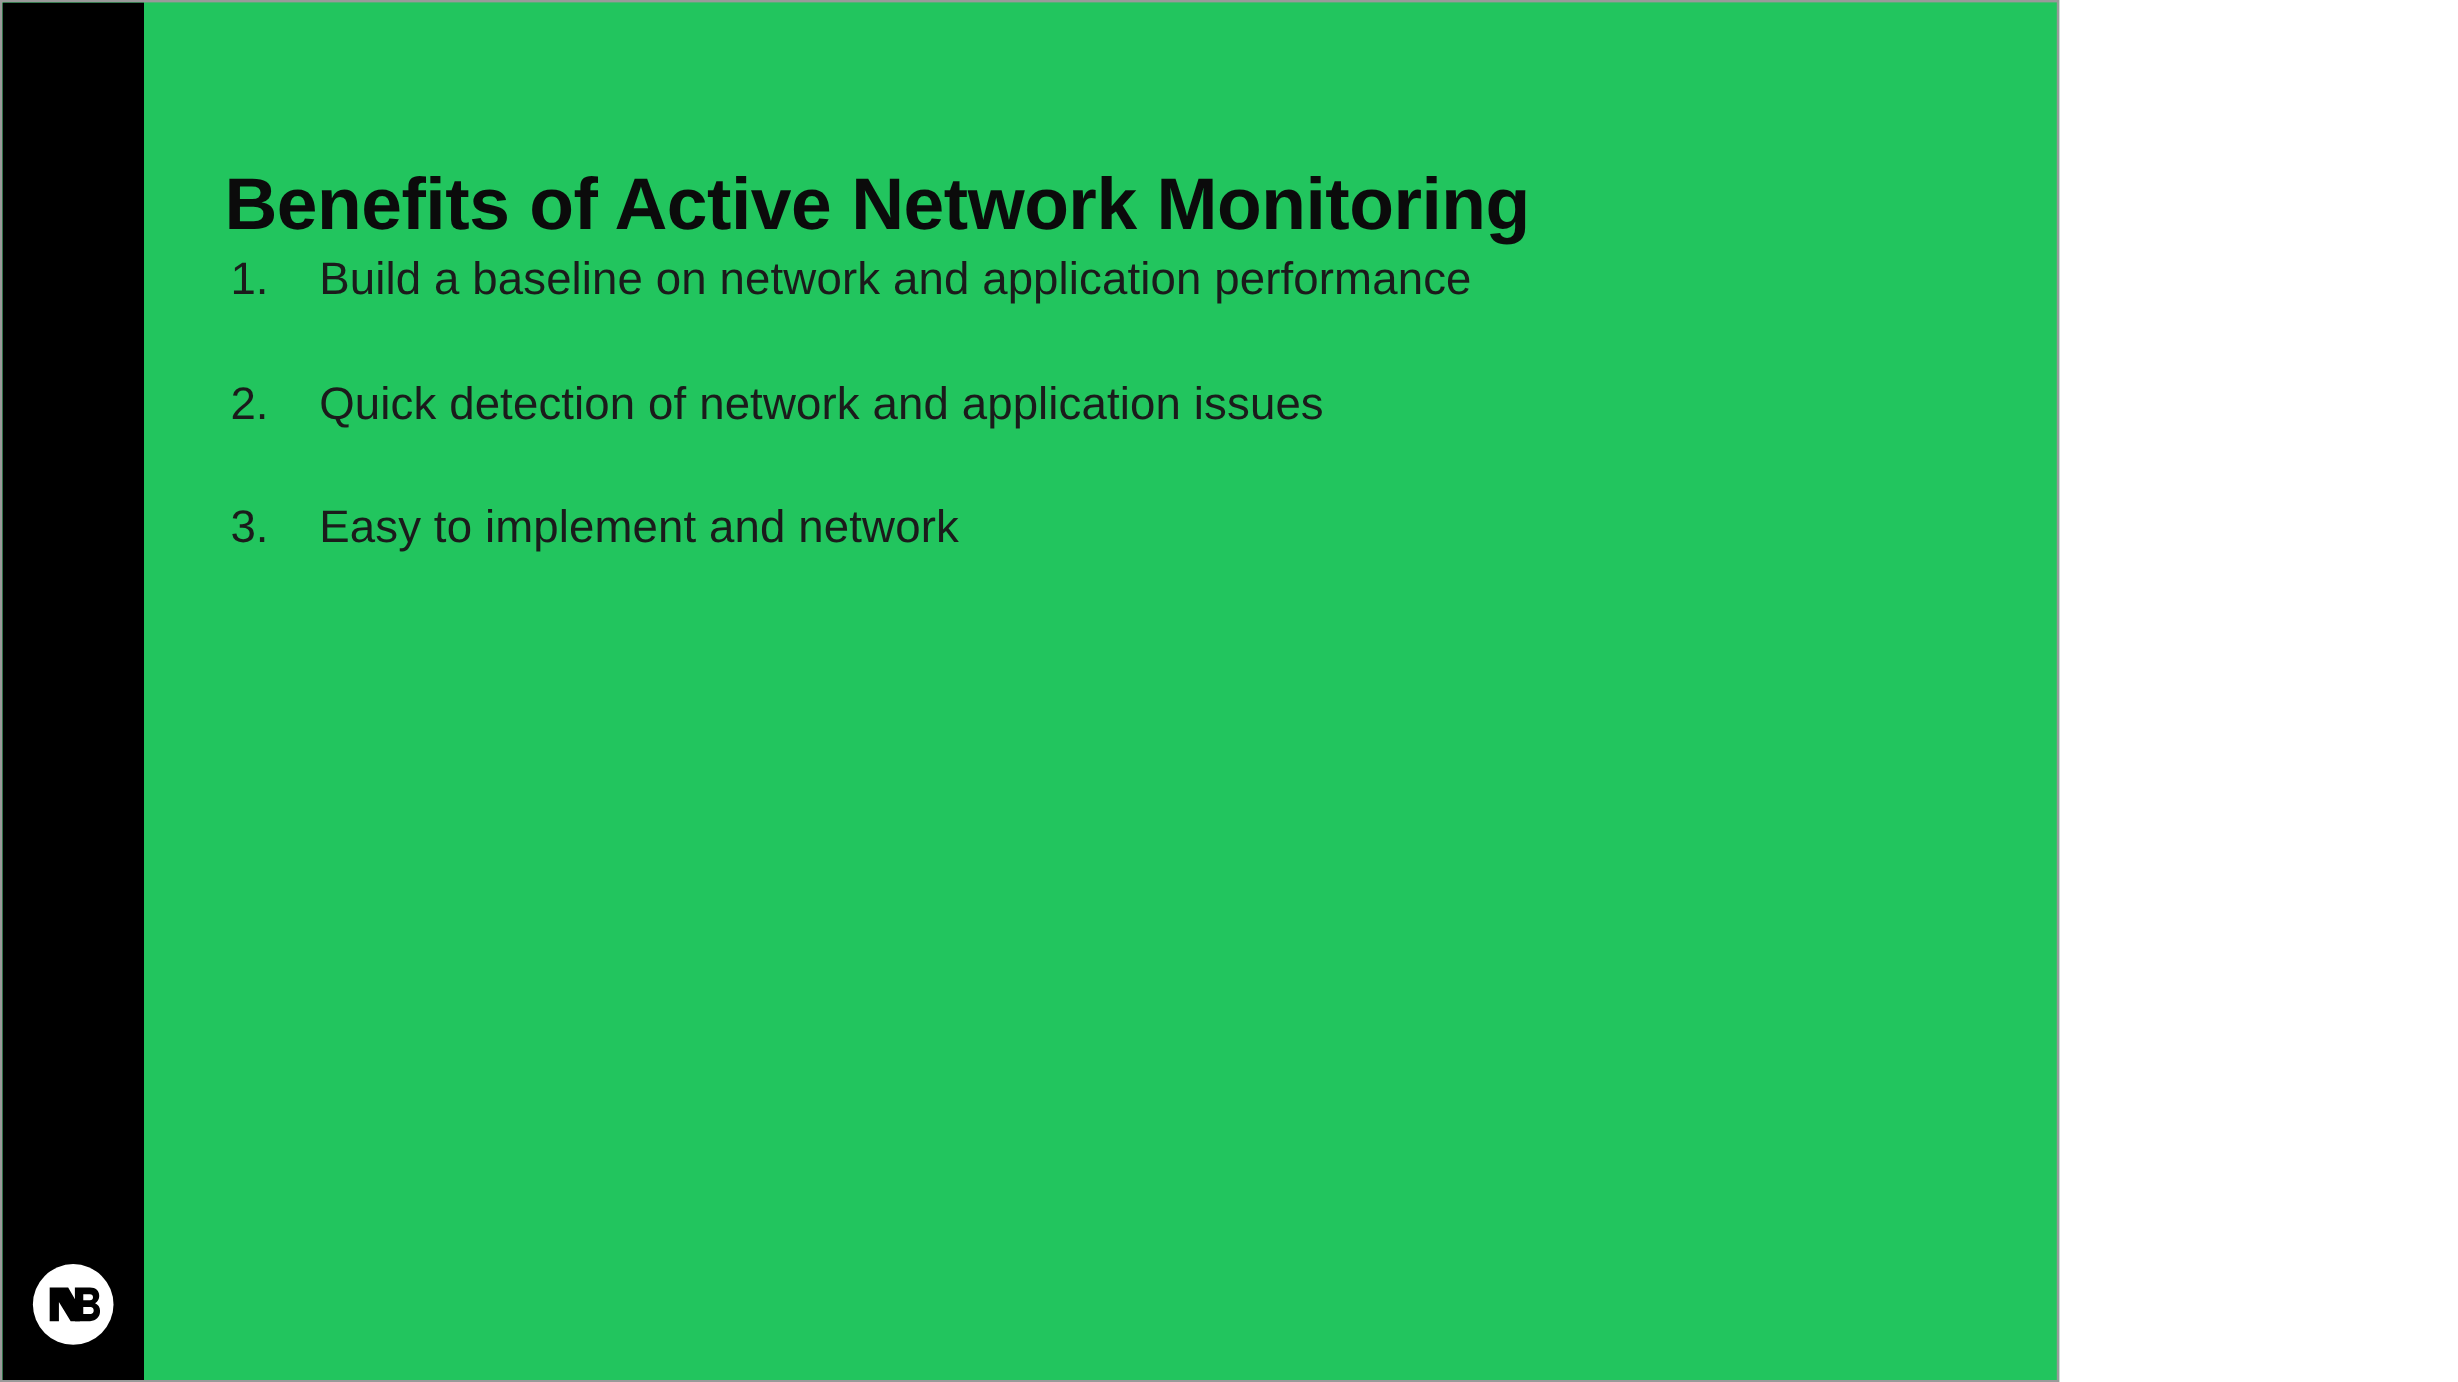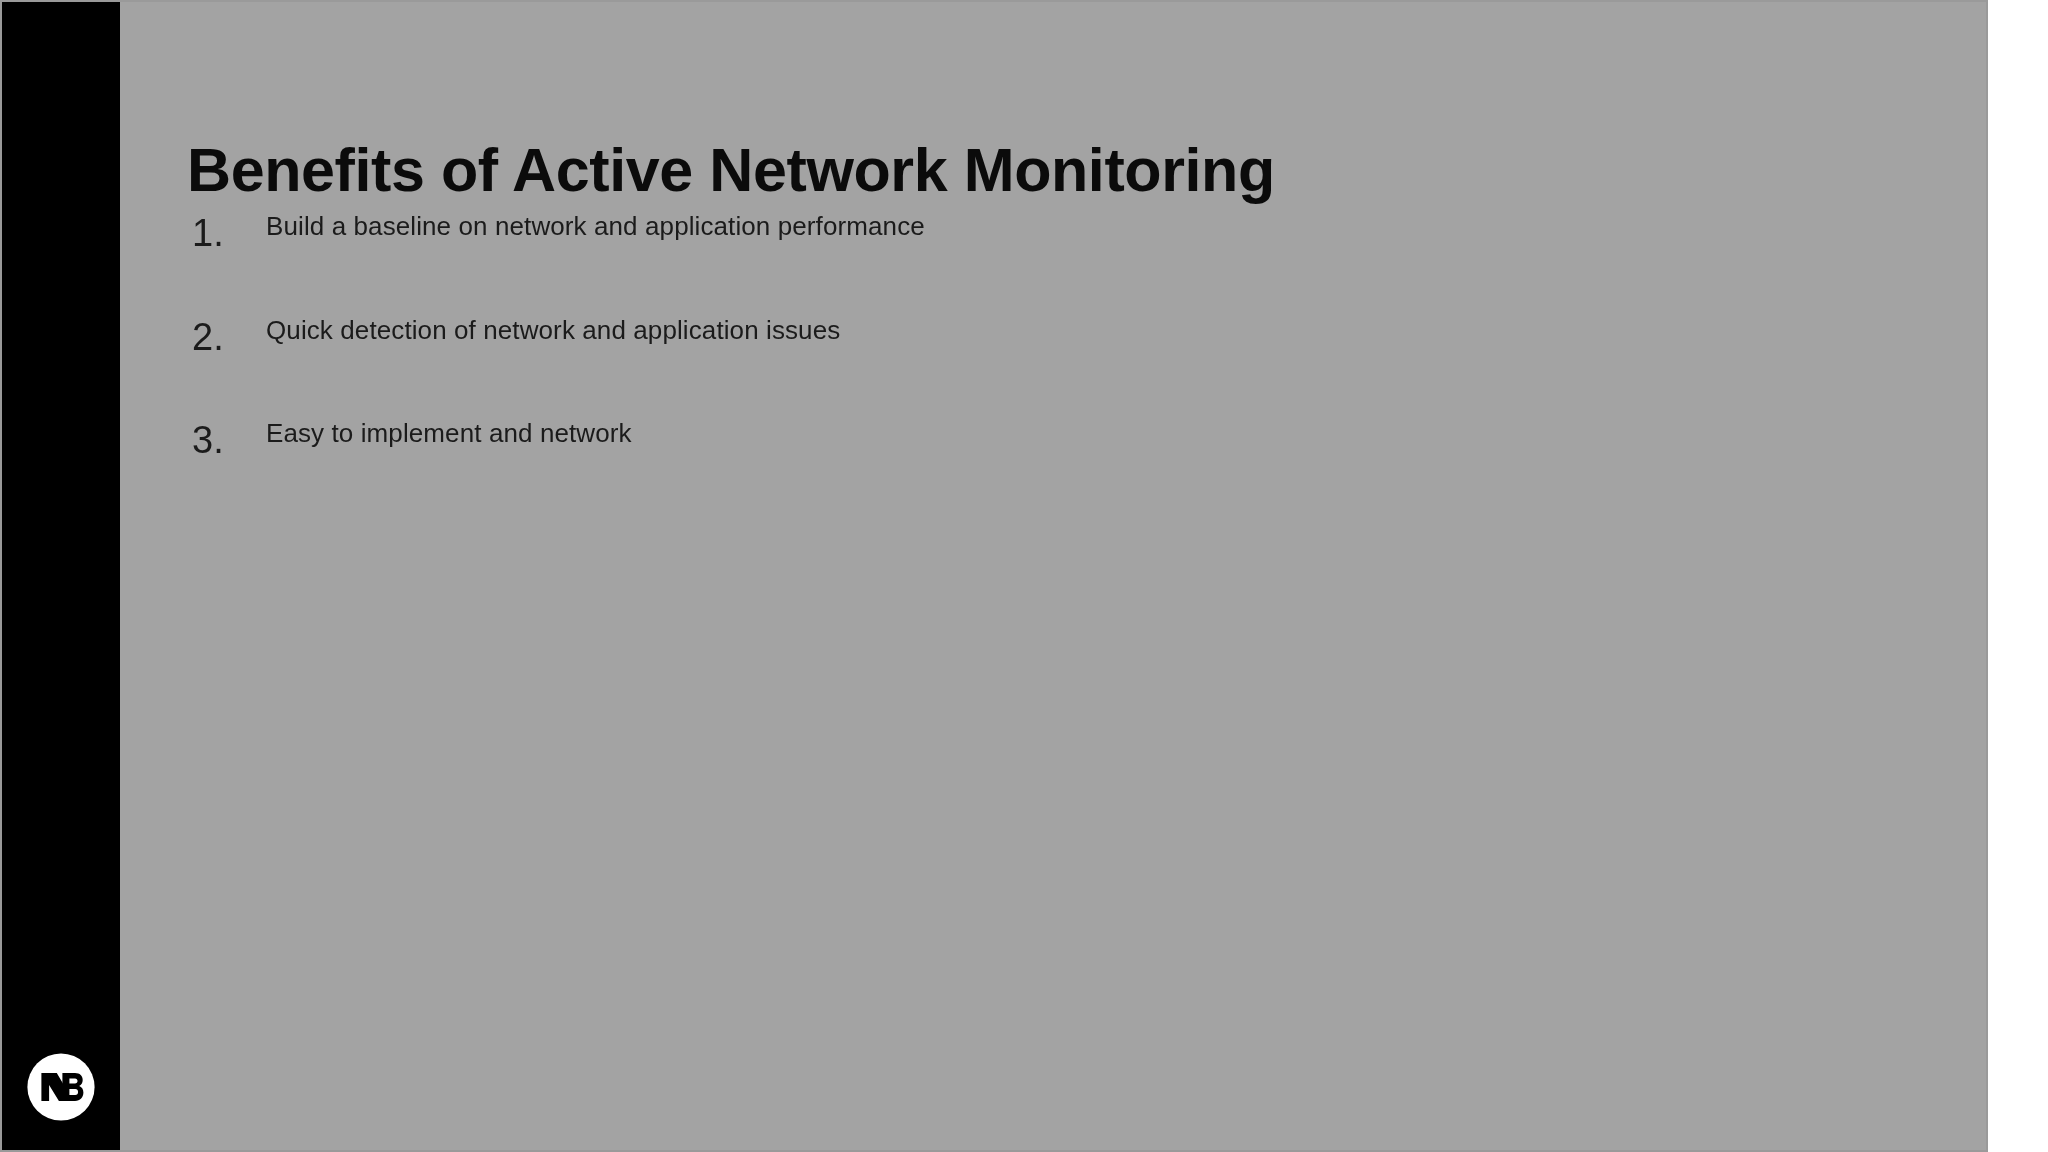--- a/index.html
+++ b/index.html
@@ -5,23 +5,23 @@
   html, body {
     margin: 0;
     padding: 0;
     background: #ffffff;
   }
   body {
     font-family: "Liberation Sans", sans-serif;
   }
   #slide {
     position: relative;
-    width: 1988px;
+    width: 1716px;
     height: 1152px;
-    background: #a3a3a3;
+    background: #22c55e;
     box-sizing: border-box;
     border: 2px solid #9a9a9a;
     overflow: hidden;
   }
   
   #sidebar {
     position: absolute;
     left: 0;
     top: 0;
     width: 118px;
@@ -72,21 +72,21 @@
   .bullet-row:last-child { margin-bottom: 0; }
   .bullet-num {
     flex: 0 0 auto;
     width: 74px;
     font-size: 38px;
     font-weight: 400;
     color: #1b1b1b;
   }
   .bullet-text {
     flex: 1 1 auto;
-    font-size: 26px;
+    font-size: 38px;
     font-weight: 400;
     color: #1b1b1b;
     letter-spacing: 0.1px;
   }
 </style>
 </head>
 <body>
 
 <div id="slide">
 

